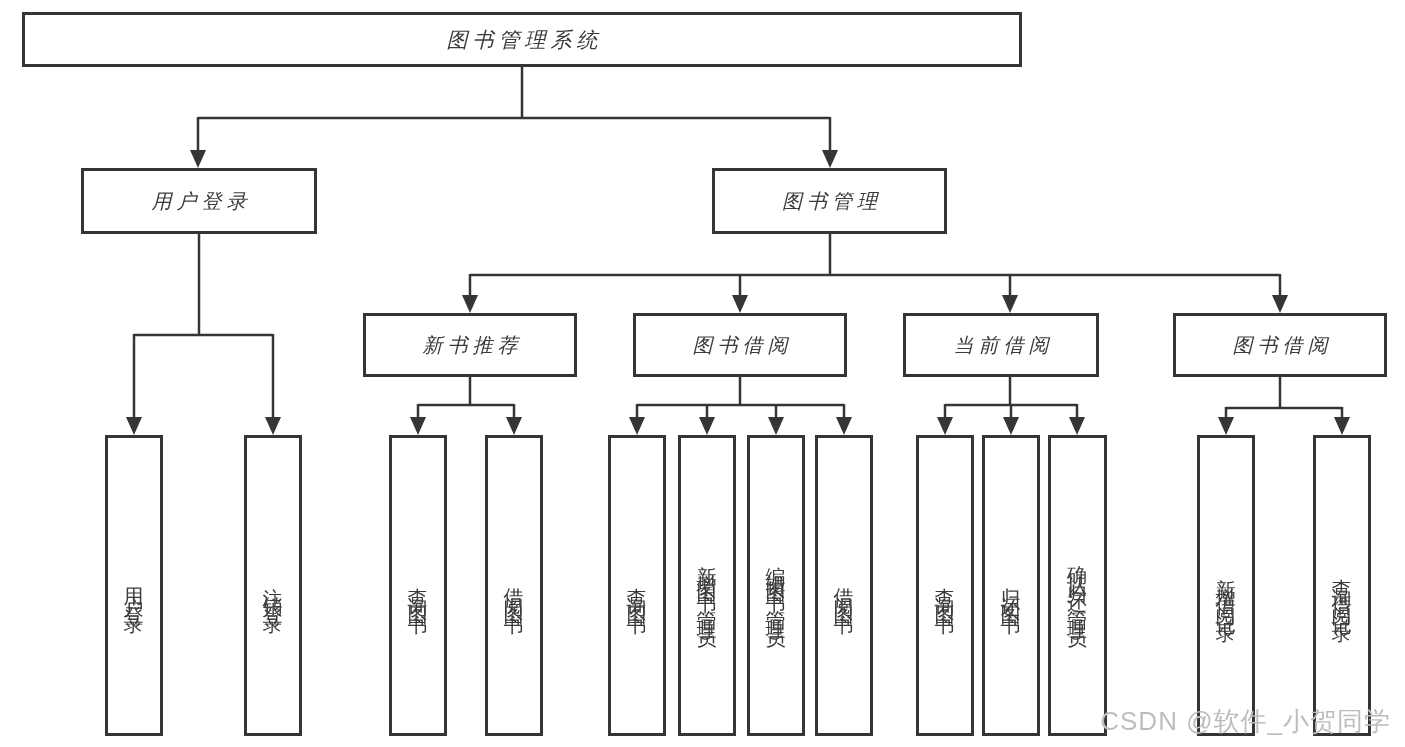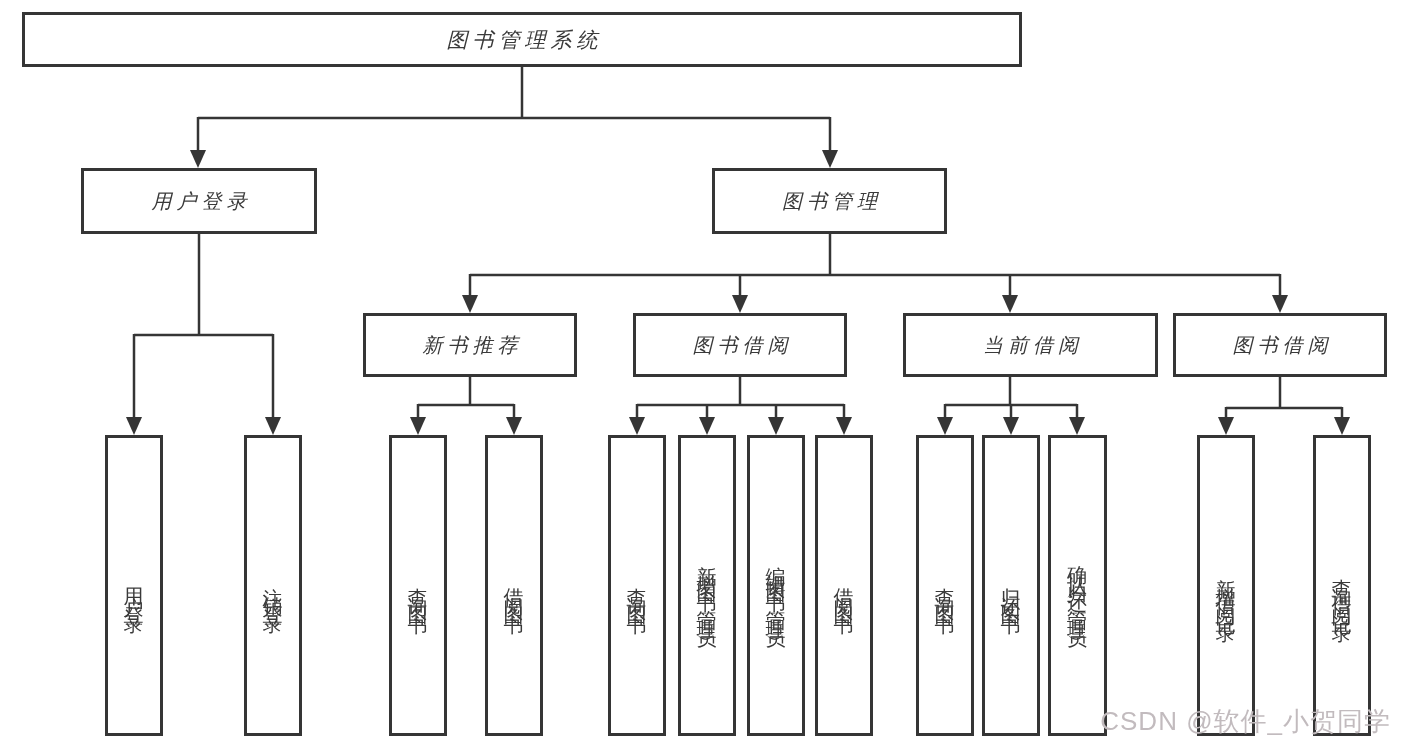--- a/index.html
+++ b/index.html
@@ -142,21 +142,21 @@
   <div class="node hbox" style="left:712px; top:168px; width:235px; height:66px;">
     <span class="label">图书管理</span>
   </div>
 
   <div class="node hbox" style="left:363px; top:313px; width:214px; height:64px;">
     <span class="label">新书推荐</span>
   </div>
   <div class="node hbox" style="left:633px; top:313px; width:214px; height:64px;">
     <span class="label">图书借阅</span>
   </div>
-  <div class="node hbox" style="left:903px; top:313px; width:255px; height:64px;">
+  <div class="node hbox" style="left:903px; top:313px; width:196px; height:64px;">
     <span class="label">当前借阅</span>
   </div>
   <div class="node hbox" style="left:1173px; top:313px; width:214px; height:64px;">
     <span class="label">图书借阅</span>
   </div>
 
   <div class="node vbox" style="left:105px; top:435px; width:58px; height:301px;">
     <span class="label">用户登录</span>
   </div>
   <div class="node vbox" style="left:244px; top:435px; width:58px; height:301px;">

